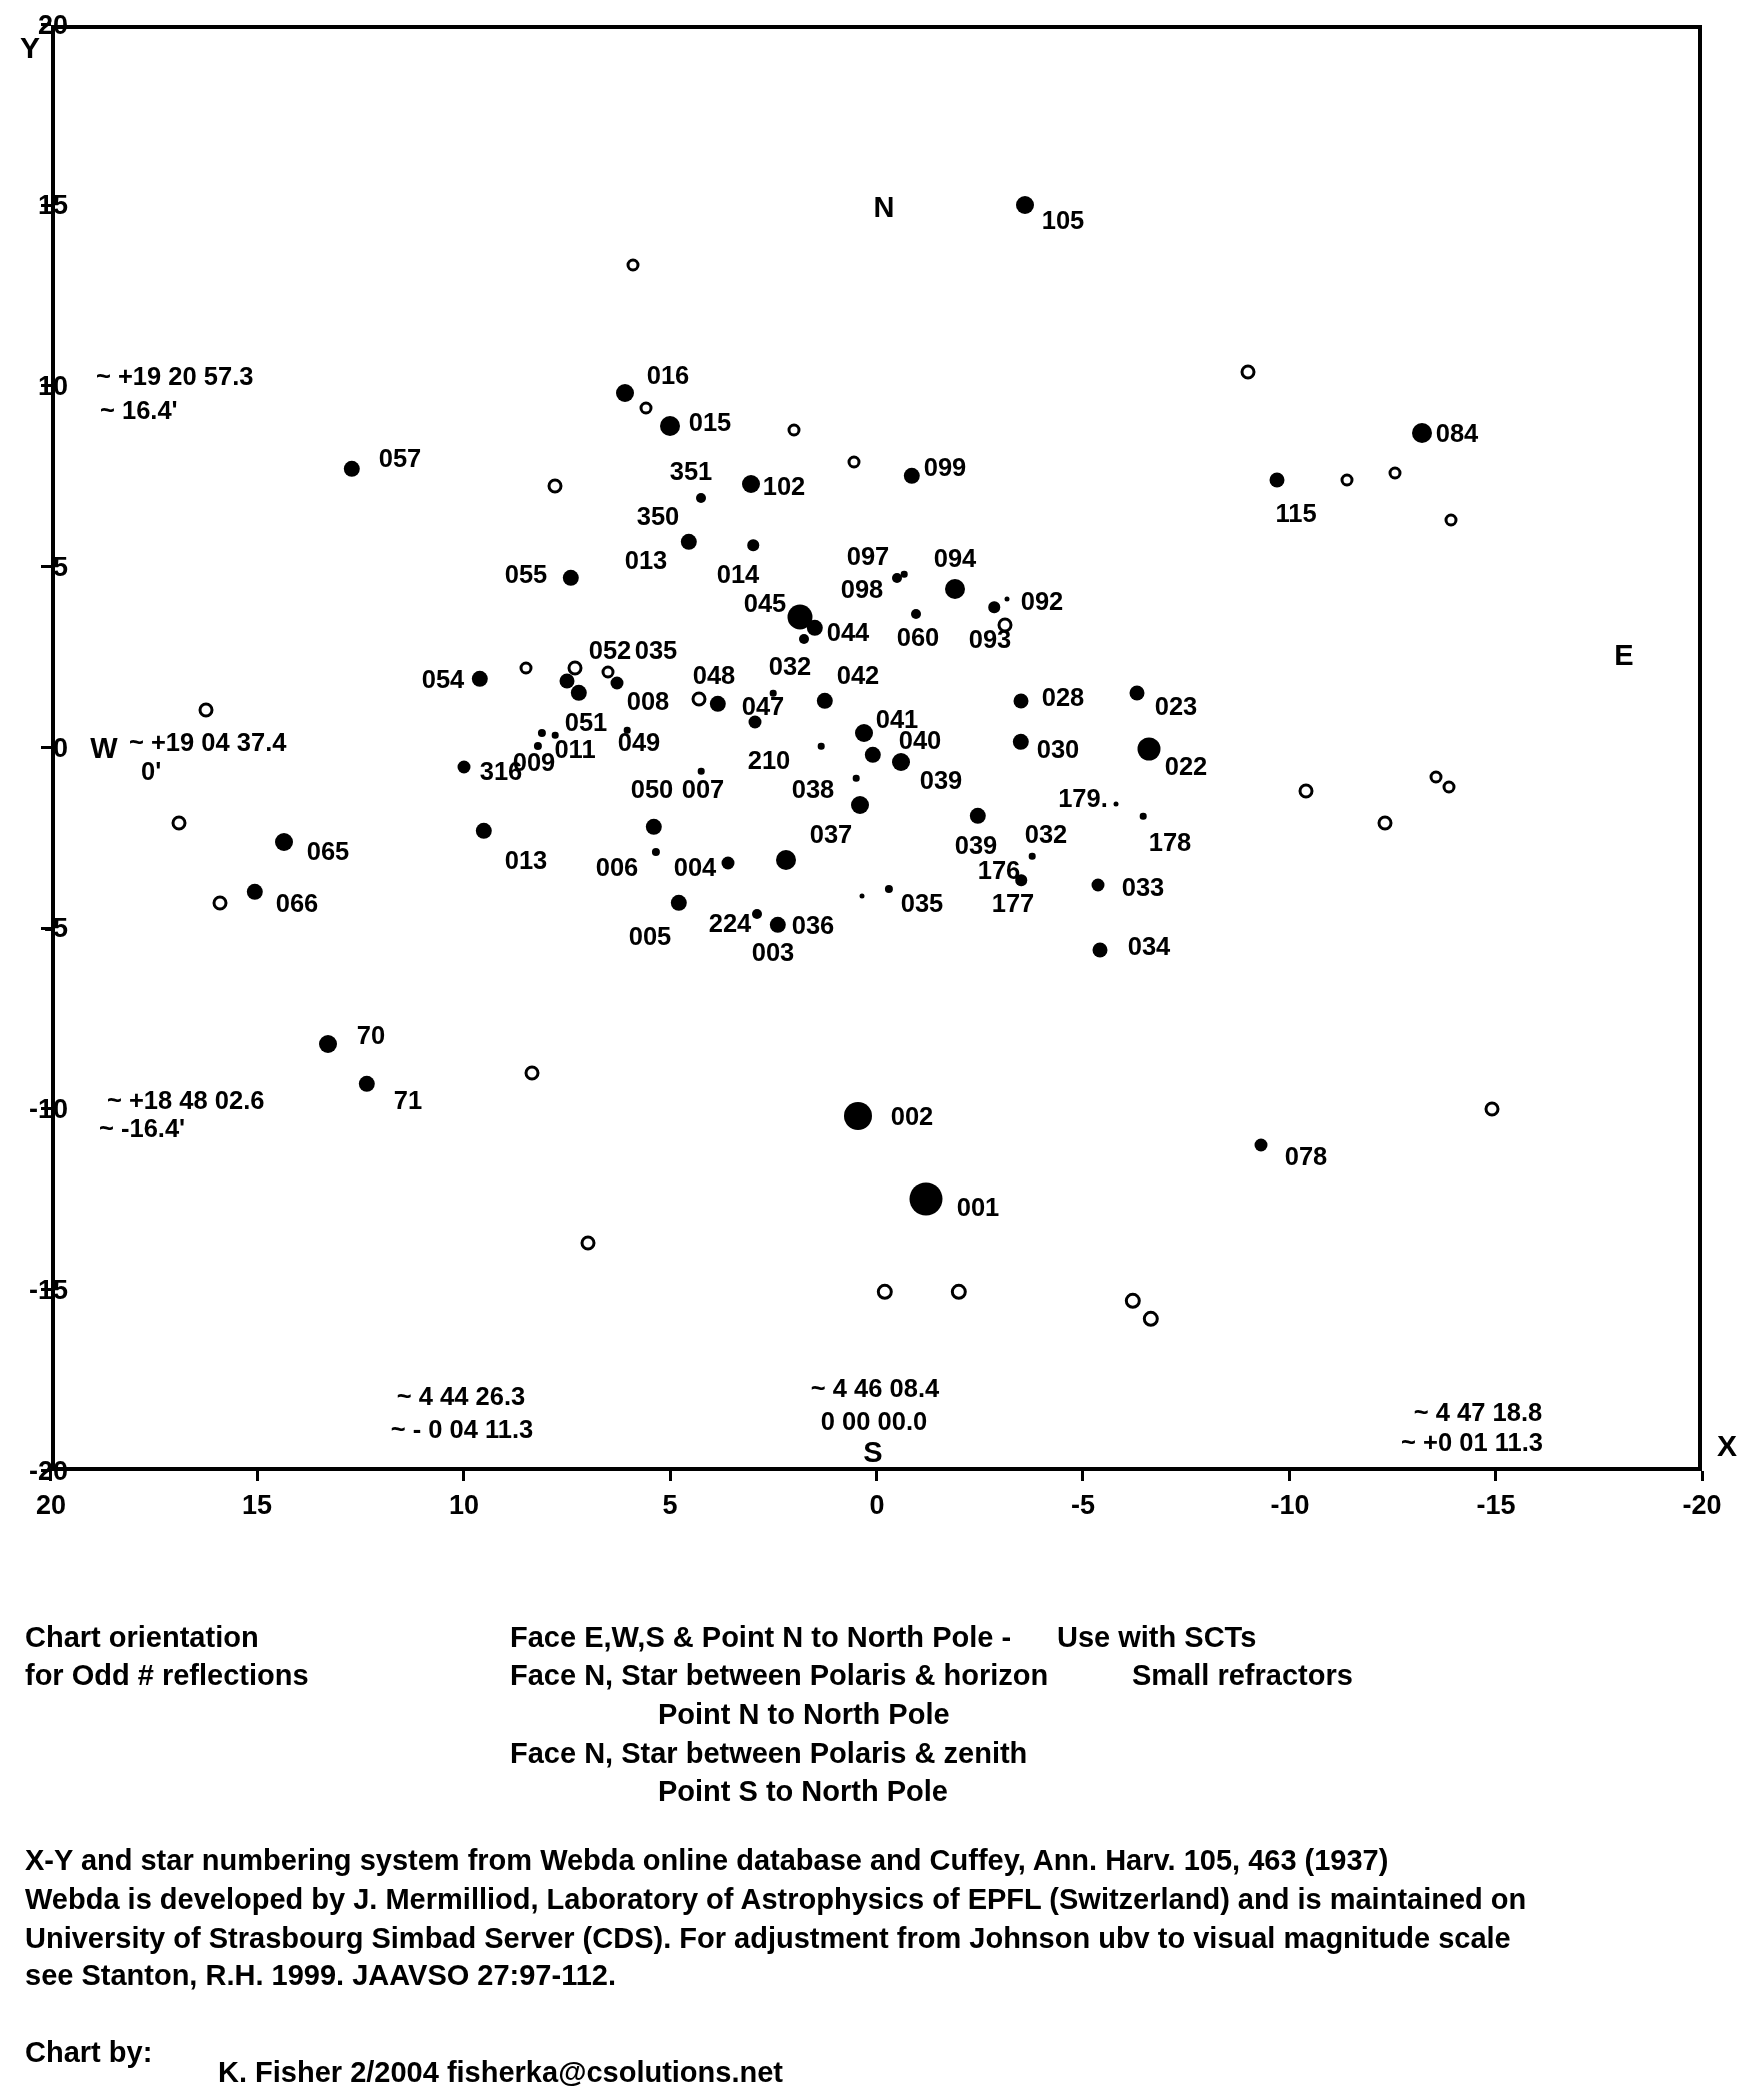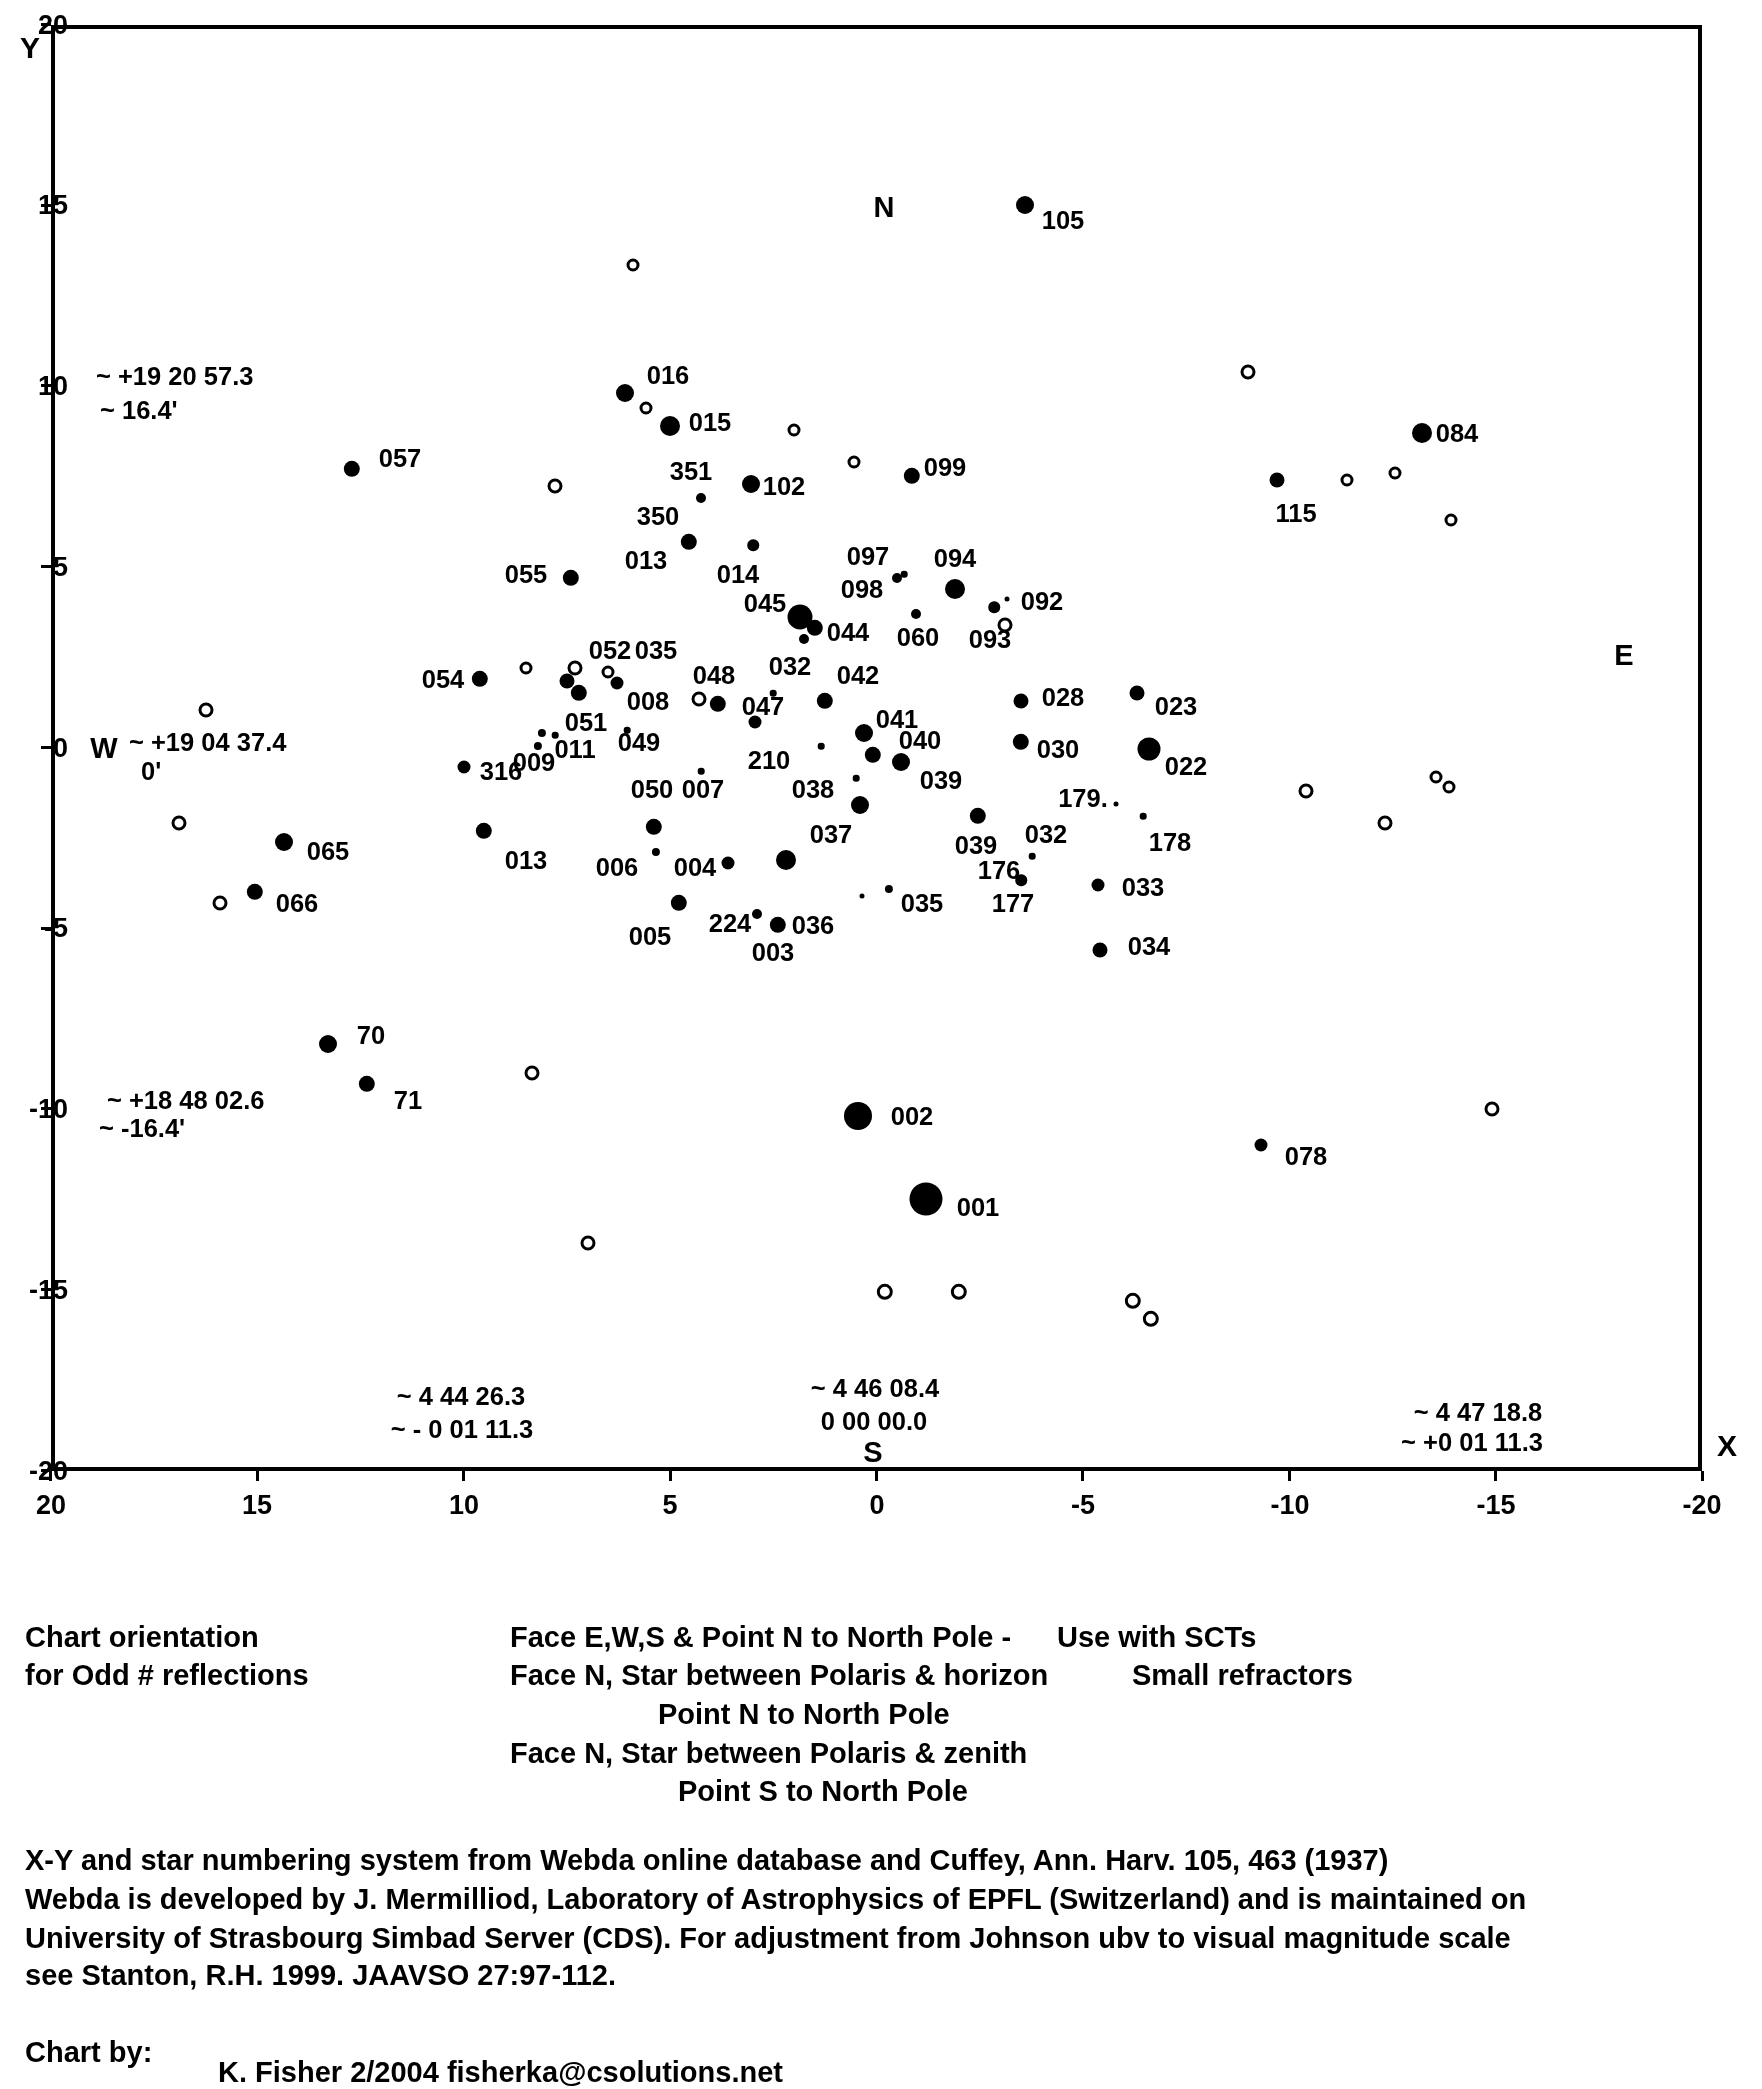--- a/index.html
+++ b/index.html
@@ -253,40 +253,40 @@
     <div class="sl" style="left: 1306px; top: 1156px;">078</div>
   </div>
 <div id="annotations">
     <div class="ann" style="left: 96px; top: 376px;">~ +19 20 57.3</div>
     <div class="ann" style="left: 100px; top: 410px;">~ 16.4'</div>
     <div class="ann" style="left: 129px; top: 742px;">~ +19 04 37.4</div>
     <div class="ann" style="left: 141px; top: 771px;">0'</div>
     <div class="ann" style="left: 107px; top: 1100px;">~ +18 48 02.6</div>
     <div class="ann" style="left: 99px; top: 1128px;">~ -16.4'</div>
     <div class="ann center" style="left: 461px; top: 1396px;">~ 4 44 26.3</div>
-    <div class="ann center" style="left: 462px; top: 1429px;">~ - 0 01 11.3</div>
+    <div class="ann center" style="left: 462px; top: 1429px;">~ - 0 04 11.3</div>
     <div class="ann center" style="left: 875px; top: 1388px;">~ 4 46 08.4</div>
     <div class="ann center" style="left: 874px; top: 1421px;">0 00 00.0</div>
     <div class="ann center" style="left: 1478px; top: 1412px;">~ 4 47 18.8</div>
     <div class="ann center" style="left: 1472px; top: 1442px;">~ +0 01 11.3</div>
   </div>
 
 <div class="dir" style="left:884px; top:207px;">N</div>
 <div class="dir" style="left:873px; top:1452px;">S</div>
 <div class="dir" style="left:104px; top:748px;">W</div>
 <div class="dir" style="left:1624px; top:655px;">E</div>
 
 <div class="ftr" style="left:25px; top:1637px;">Chart orientation</div>
 <div class="ftr" style="left:25px; top:1675px;">for Odd # reflections</div>
 <div id="orientmid">
     <div class="ftr" style="left: 510px; top: 1637px;">Face E,W,S &amp; Point N to North Pole -</div>
     <div class="ftr" style="left: 510px; top: 1675px;">Face N,  Star between Polaris &amp; horizon</div>
     <div class="ftr" style="left: 658px; top: 1714px;">Point N to North Pole</div>
     <div class="ftr" style="left: 510px; top: 1753px;">Face N,  Star between Polaris &amp; zenith</div>
-    <div class="ftr" style="left: 658px; top: 1791px; margin-left: 20px;">Point S to North Pole</div>
+    <div class="ftr" style="left: 658px; top: 1791px;">Point S to North Pole</div>
   </div>
 <div id="orientright">
     <div class="ftr" style="left: 1057px; top: 1637px;">Use with   SCTs</div>
     <div class="ftr" style="left: 1132px; top: 1675px;">Small refractors</div>
   </div>
 
 <div class="ftr" style="left:25px; top:1860px;">X-Y and star numbering system from Webda online database and Cuffey, Ann. Harv. 105, 463 (1937)</div>
 <div class="ftr" style="left:25px; top:1899px;">Webda is developed by J. Mermilliod,  Laboratory of Astrophysics of EPFL (Switzerland) and is maintained on</div>
 <div class="ftr" style="left:25px; top:1938px;">University of Strasbourg Simbad Server (CDS).  For adjustment from Johnson ubv to visual magnitude scale</div>
 <div class="ftr" style="left:25px; top:1975px;">see Stanton, R.H.  1999.  JAAVSO 27:97-112.</div>

